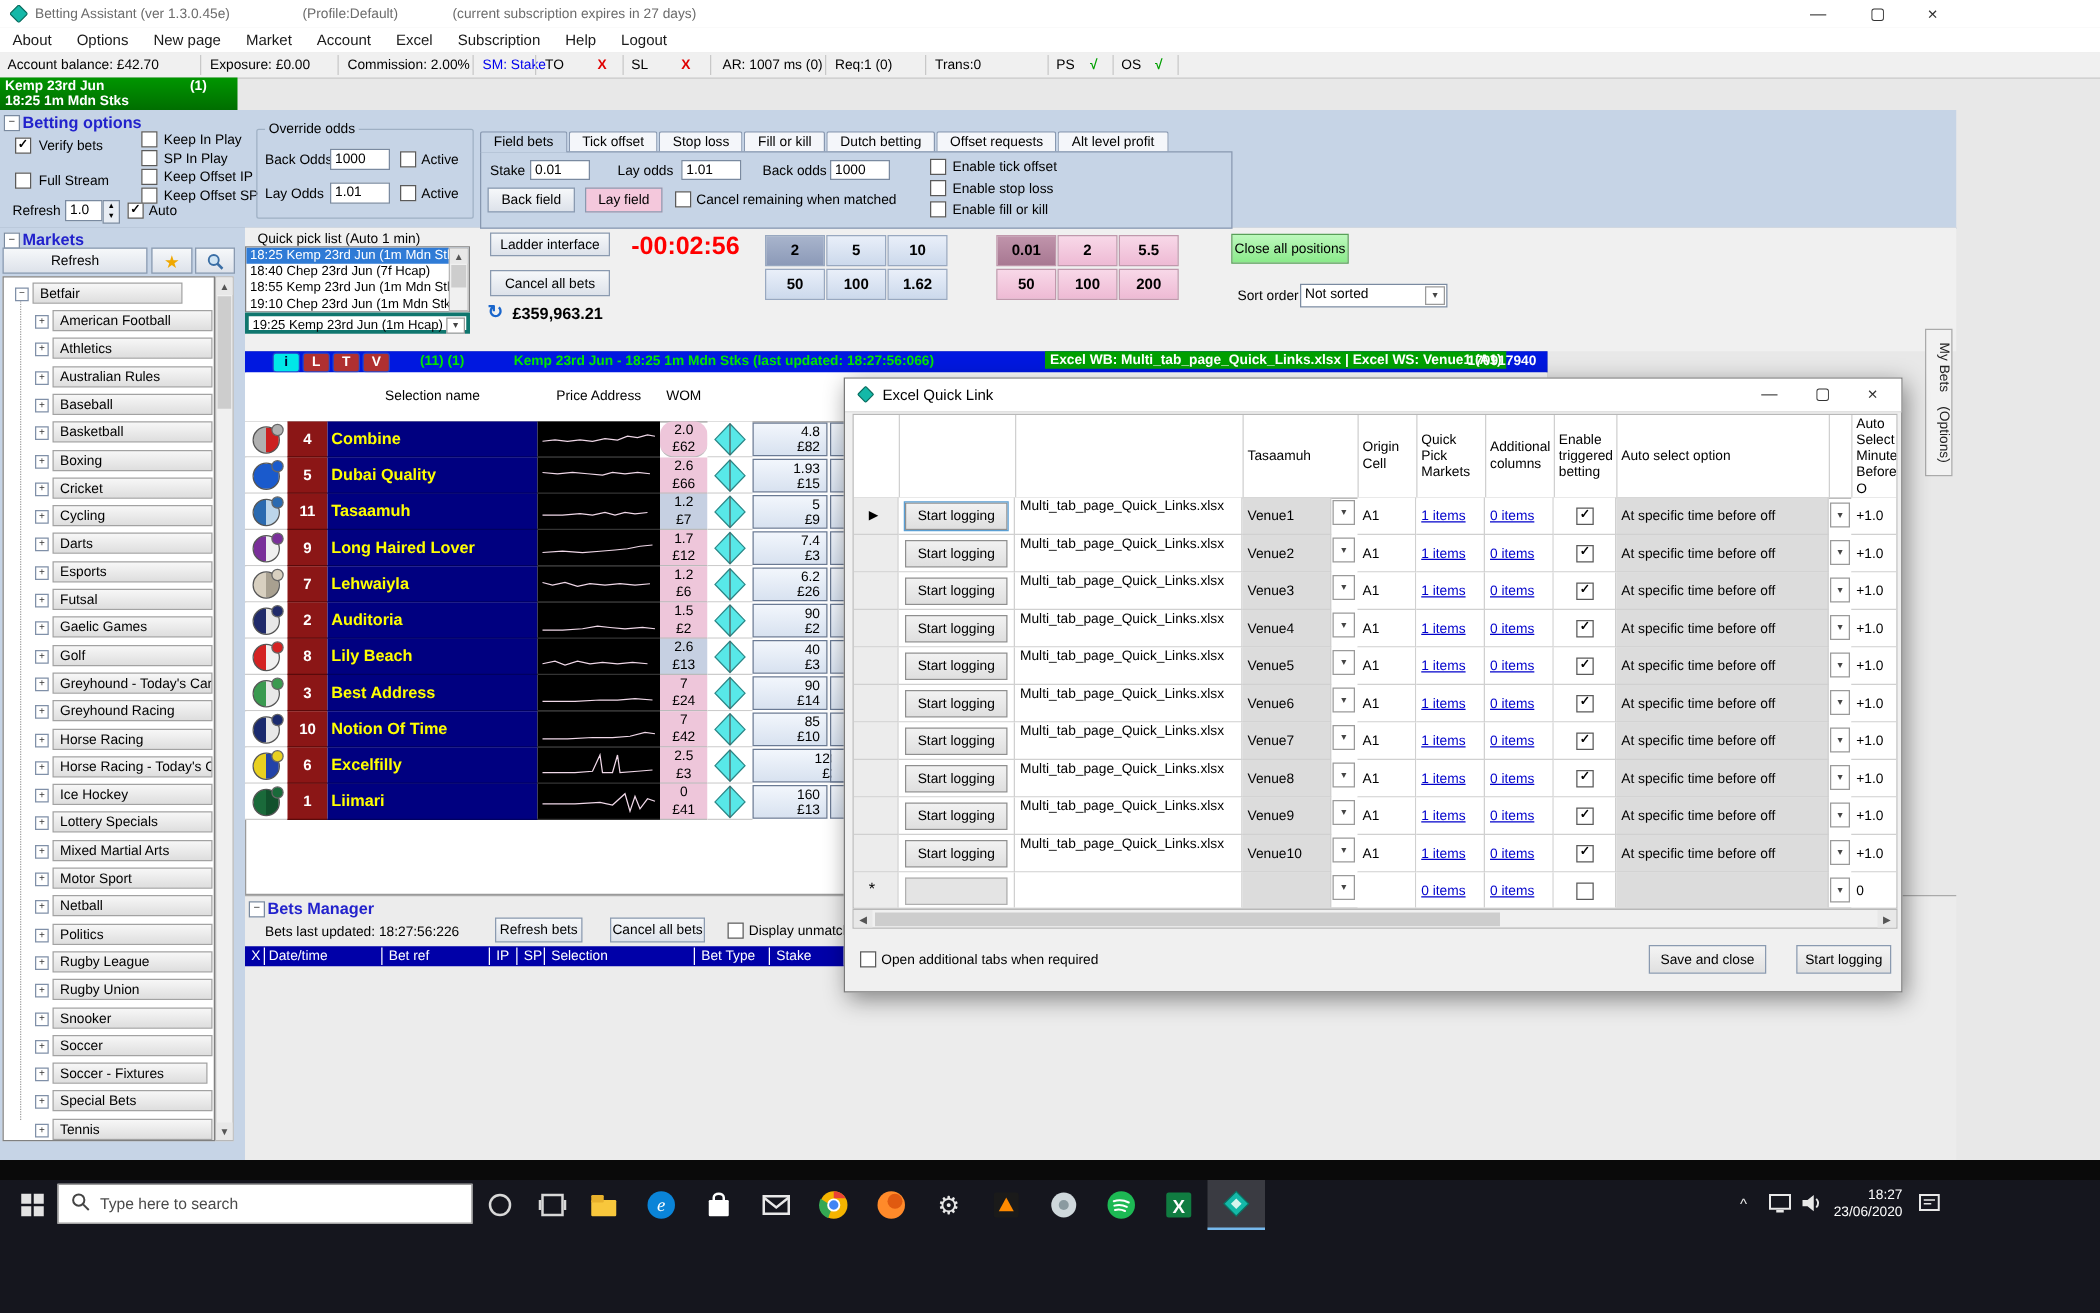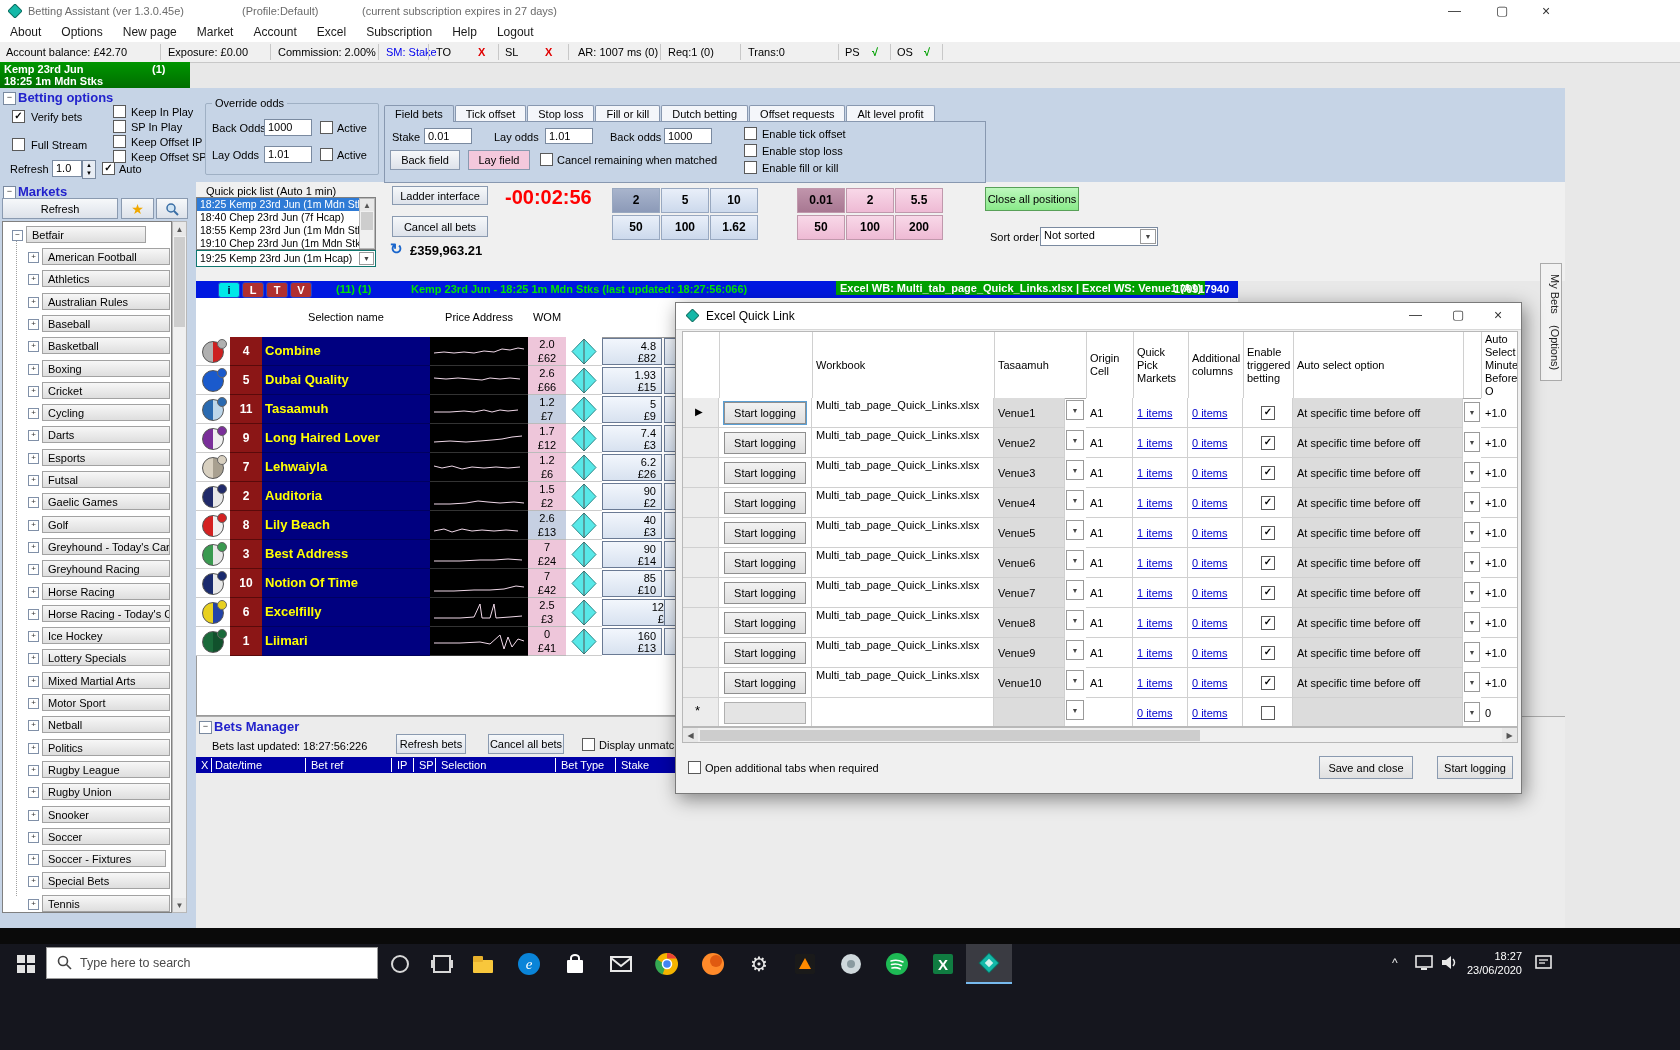--- a/index.html
+++ b/index.html
@@ -270,21 +270,21 @@
 <div class="abs" style="left:196px;top:197px;width:180px;height:53px;background:#fff;border:1px solid #808080;box-sizing:border-box;overflow:hidden" id="qplist">
     <div class="qpitem qpsel">18:25 Kemp  23rd Jun (1m Mdn Stks)</div>
     <div class="qpitem">18:40 Chep  23rd Jun (7f Hcap)</div>
     <div class="qpitem">18:55 Kemp  23rd Jun (1m Mdn Stks)</div>
     <div class="qpitem">19:10 Chep  23rd Jun (1m Mdn Stks)</div>
   </div>
 <div class="abs scroll" style="left:359px;top:198px;width:16px;height:51px">
   <div class="arrowbox" style="height:12px">▲</div>
     <div class="thumb" style="height:18px;margin:1px"></div>
 </div>
-<div class="abs" style="left:196px;top:250px;width:180px;height:17px;background:#fff;border:1px solid #0f766e;box-sizing:border-box">
+<div class="abs" style="left:196px;top:250px;width:180px;height:17px;background:#fff;border:3px solid #0f766e;box-sizing:border-box">
   <span class="qpitem" style="display:block;height:15px;line-height:15px">19:25 Kemp  23rd Jun (1m Hcap)</span>
   <span class="ddarrow" style="right:1px;top:1px;width:15px;height:13px">▼</span>
 </div>
 
 <div class="abs winbtn" style="left:392px;top:186px;width:96px;height:19px">Ladder interface</div>
 <div class="abs countdown" style="left:505px;top:186px">-00:02:56</div>
 <div class="abs winbtn" style="left:392px;top:216px;width:96px;height:21px">Cancel all bets</div>
 <span class="abs" style="left:390px;top:240px;color:#1a66cc;font-weight:bold;font-size:15px">↻</span>
 <span class="abs" style="left:410px;top:243px;font-size:13px;font-weight:600">£359,963.21</span>
 <div id="backstakes">
@@ -330,21 +330,21 @@
     <div style="position: absolute; left: 0px; top: 0px; width: 540px; height: 29px;">
       <div style="position: absolute; left: 0px; top: 0px; width: 34px; height: 29px; background: rgb(255, 255, 255); border-bottom: 1px solid rgb(204, 204, 204); box-sizing: border-box;">
         <div style="position: absolute; left: 6px; top: 4px; width: 20px; height: 20px; border-radius: 50%; border: 1px solid rgb(85, 85, 85); background: linear-gradient(90deg, rgb(176, 176, 176) 50%, rgb(204, 32, 32) 50%);"></div>
         <div style="position: absolute; left: 21px; top: 2px; width: 8px; height: 8px; border-radius: 50%; border: 1px solid rgb(102, 102, 102); background: rgb(176, 176, 176);"></div>
       </div>
       <div class="rownum" style="position: absolute; left: 34px; top: 0px; width: 32px; height: 29px; line-height: 29px; border-bottom: 1px solid rgb(90, 10, 10); box-sizing: border-box;">4</div>
       <div class="rowname" style="position: absolute; left: 66px; top: 0px; width: 168px; height: 29px; line-height: 27px; border-bottom: 1px solid rgb(0, 0, 96); box-sizing: border-box; overflow: hidden;">Combine</div>
       <div style="position: absolute; left: 234px; top: 0px; width: 98px; height: 29px; background: rgb(0, 0, 0); border-bottom: 1px solid rgb(51, 51, 51); box-sizing: border-box;"><svg width="98" height="29">
           <polyline points="4,16 14,15 24,16 34,15 44,16 54,14 64,15 72,12 80,13 88,11 94,12" fill="none" stroke="#f0d8e8" stroke-width="1"></polyline>
         </svg></div>
-      <div class="womp" style="position: absolute; left: 332px; top: 0px; width: 38px; height: 29px; text-align: center; font-size: 11px; line-height: 14px; border-bottom: 1px solid rgb(187, 187, 187); box-sizing: border-box;">
+      <div class="womp" style="position: absolute; left: 332px; top: 0px; width: 38px; height: 29px; text-align: center; font-size: 11px; line-height: 14px; border-bottom: 1px solid rgb(187, 187, 187); box-sizing: border-box; border-radius: 11px;">
         <div>2.0</div>
         <div>£62</div>
       </div>
       <div style="position: absolute; left: 370px; top: 0px; width: 36px; height: 29px; background: rgb(255, 255, 255); border-bottom: 1px solid rgb(204, 204, 204); box-sizing: border-box;"><svg width="36" height="29">
           <polygon points="18,2 30,14.5 18,27 6,14.5" fill="#58e8e8" stroke="#2a8888"></polygon>
           <line x1="18" y1="2" x2="18" y2="27" stroke="#555"></line>
         </svg></div>
       <div class="pricebtn" style="position: absolute; left: 406px; top: 1px; width: 60px; height: 27px;">
         <div>4.8</div>
         <div>£82</div>
@@ -655,23 +655,20 @@
     <span class="abs" style="left:10px;top:6px"><svg width="13" height="13">
           <rect x="2" y="2" width="9" height="9" fill="#14b8a8" stroke="#0a6e60" transform="rotate(45 6.5 6.5)"></rect>
         </svg></span>
     <span class="abs" style="left:30px;top:6px;font-size:12px">Excel Quick Link</span>
     <span class="abs" style="left:733px;top:4px;color:#333;font-size:13px">—</span>
     <span class="abs" style="left:776px;top:4px;color:#333;font-size:13px">▢</span>
     <span class="abs" style="left:818px;top:4px;color:#333;font-size:14px">×</span>
   </div>
   <div class="abs" style="left:6px;top:28px;width:836px;height:396px;background:#fff;border:1px solid #b8b8b8;box-sizing:border-box;overflow:hidden" id="dlggrid">
       <div style="position: absolute; left: 0px; top: 0px; width: 836px; height: 66px; background: rgb(255, 255, 255); border-bottom: 1px solid rgb(168, 168, 168);">
-        <div class="hdrcol" style="left: 133px; top: 0px; width: 176px; height: 66px; display: flex; align-items: center;">
-          <span>Workbook</span>
-        </div>
         <div class="hdrcol" style="left: 315px; top: 0px; width: 86px; height: 66px; display: flex; align-items: center;">
           <span>Tasaamuh</span>
         </div>
         <div class="hdrcol" style="left: 407px; top: 0px; width: 41px; height: 66px; display: flex; align-items: center;">
           <span>Origin Cell</span>
         </div>
         <div class="hdrcol" style="left: 454px; top: 0px; width: 49px; height: 66px; display: flex; align-items: center;">
           <span>Quick Pick Markets</span>
         </div>
         <div class="hdrcol" style="left: 509px; top: 0px; width: 49px; height: 66px; display: flex; align-items: center;">

